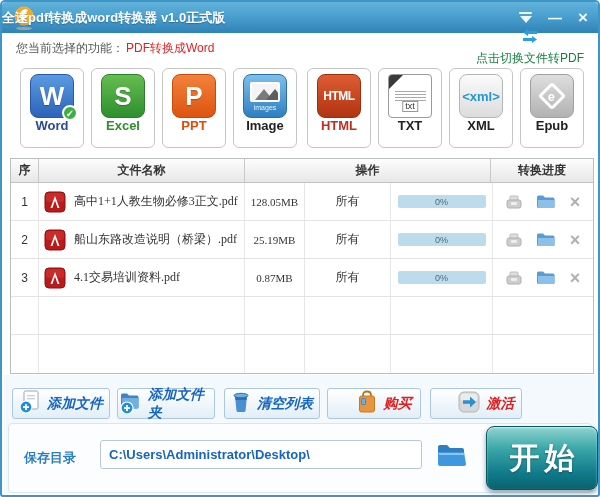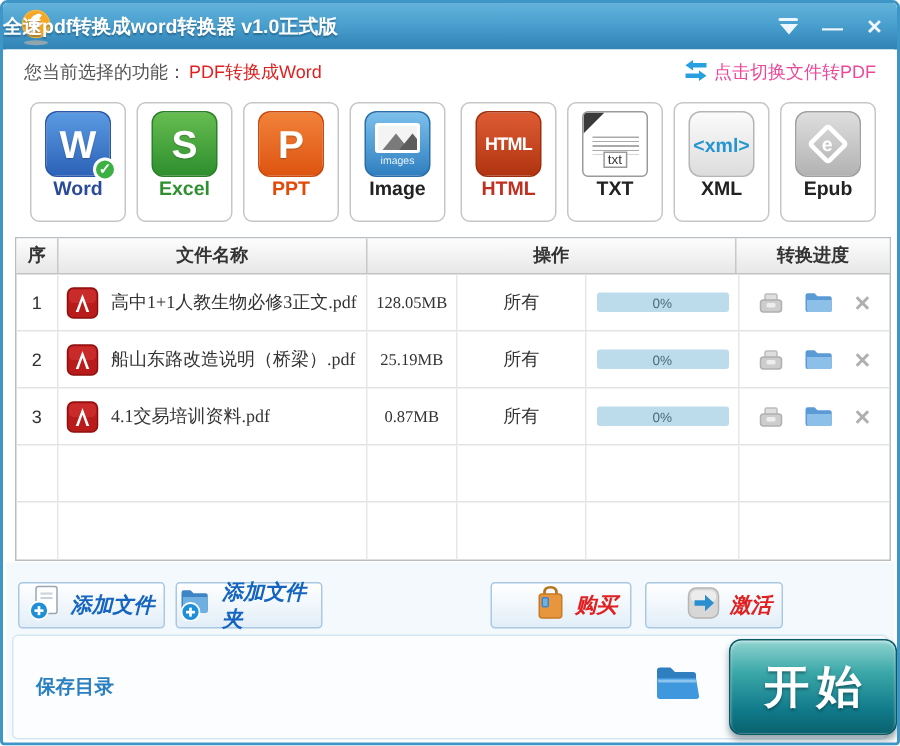--- a/index.html
+++ b/index.html
@@ -29,21 +29,21 @@
   .min-glyph { font-size:14px; font-weight:bold; line-height:10px; }
   .close-glyph { font-size:17px; font-weight:bold; }
   
   .funcbar {
     position:absolute; left:2px; right:2px; top:31px; height:30px;
     background:#ffffff; display:flex; align-items:center; justify-content:space-between;
     padding:0 12px; font-size:12px;
   }
   .func-left { color:#555; display:flex; align-items:center; gap:2px; }
   .func-current { color:#e02020; }
-  .func-switch { color:#ec4899; display:flex; align-items:center; gap:4px; cursor:pointer; }
+  .func-switch { color:#15803d; display:flex; align-items:center; gap:4px; cursor:pointer;flex-direction:column; }
   
   .fmt-cell {
     position:absolute; top:66px; width:64px; height:80px;
     background:#ffffff; border:1px solid #c6c6c6; border-radius:6px;
     display:flex; flex-direction:column; align-items:center; cursor:pointer;
   }
   .fmt-icon { width:44px; height:44px; border-radius:8px; margin-top:5px; position:relative;
     display:flex; flex-direction:column; align-items:center; justify-content:center; }
   .fmt-label { margin-top:0; font-size:13px; font-weight:bold; color:#222; }
   .ic-word  { background:linear-gradient(180deg,#5b9be2 0%,#2c62b8 100%); border:1px solid #2a57a8; }
@@ -386,20 +386,30 @@
       <svg width="24" height="24" viewBox="0 0 24 24">
           <path d="M3 5 Q3 3.5 4.5 3.5 H9 L11 5.5 H19 Q20.5 5.5 20.5 7 V17 Q20.5 18.5 19 18.5 H4.5 Q3 18.5 3 17 Z" fill="#3f85c6"></path>
           <path d="M4 8 H20.5 V17 Q20.5 18.5 19 18.5 H5.5 Q4 18.5 4 17 Z" fill="#6fb0e0"></path>
           <circle cx="9" cy="18" r="6" fill="#1f8fd8" stroke="#ffffff" stroke-width="1.2"></circle>
           <rect x="6" y="17.2" width="6" height="1.8" fill="#ffffff"></rect>
           <rect x="8.1" y="15.1" width="1.8" height="6" fill="#ffffff"></rect>
         </svg>
     </span>
     <span>添加文件夹</span>
   </div>
+  <div class="act-btn act-blue" style="left:222px;width:96px">
+    <span>
+      <svg width="20" height="22" viewBox="0 0 20 22">
+          <path d="M4 5 H16 L14.5 20 Q14.3 21 13 21 H7 Q5.7 21 5.5 20 Z" fill="#4a8fd0"></path>
+          <path d="M4 5 H16 L15.6 9 H4.4 Z" fill="#2f6fb0"></path>
+          <ellipse cx="10" cy="4.5" rx="7" ry="2.2" fill="#6fb0e0" stroke="#2f6fb0"></ellipse>
+        </svg>
+    </span>
+    <span>清空列表</span>
+  </div>
   <div class="act-btn act-red" style="left:325px;width:94px">
     <span>
       <svg width="22" height="24" viewBox="0 0 22 24">
           <path d="M7 7 V5 Q7 1.5 11 1.5 Q15 1.5 15 5 V7" fill="none" stroke="#b5751e" stroke-width="1.8"></path>
           <rect x="3.5" y="6" width="15" height="16" rx="2" fill="#e8963e" stroke="#c87a22"></rect>
           <rect x="5.5" y="8.5" width="4" height="6" rx="0.8" fill="#6fb0e0" stroke="#3f85c6"></rect>
         </svg>
     </span>
     <span>购买</span>
   </div>
@@ -409,20 +419,21 @@
           <rect x="2" y="2" width="20" height="20" rx="5" fill="#d7d7d7" stroke="#b5b5b5"></rect>
           <rect x="3.5" y="3.5" width="17" height="8" rx="4" fill="#ececec"></rect>
           <path d="M6 10.2 H13 V6.5 L19 12 L13 17.5 V13.8 H6 Z" fill="#2a8fd0"></path>
         </svg>
     </span>
     <span>激活</span>
   </div>
 
   <div class="save-panel"></div>
   <div class="save-label">保存目录</div>
+  <input class="save-input" type="text" value="C:\Users\Administrator\Desktop\" style="">
   <span class="browse-btn">
     <svg width="32" height="26" viewBox="0 0 32 26">
         <path d="M2 5 Q2 3 4 3 H11 L14 6 H26 Q28 6 28 8 V10 H2 Z" fill="#2f7fc0"></path>
         <path d="M2 10 H28 L30 22 Q30.2 24 28 24 H4 Q2 24 2 22 Z" fill="#3f97dd"></path>
         <path d="M2.5 11 H27.5 L28.5 13 H3 Z" fill="#8cc6ee"></path>
       </svg>
   </span>
   <div class="start-btn">
     <span>开始</span>
   </div>

